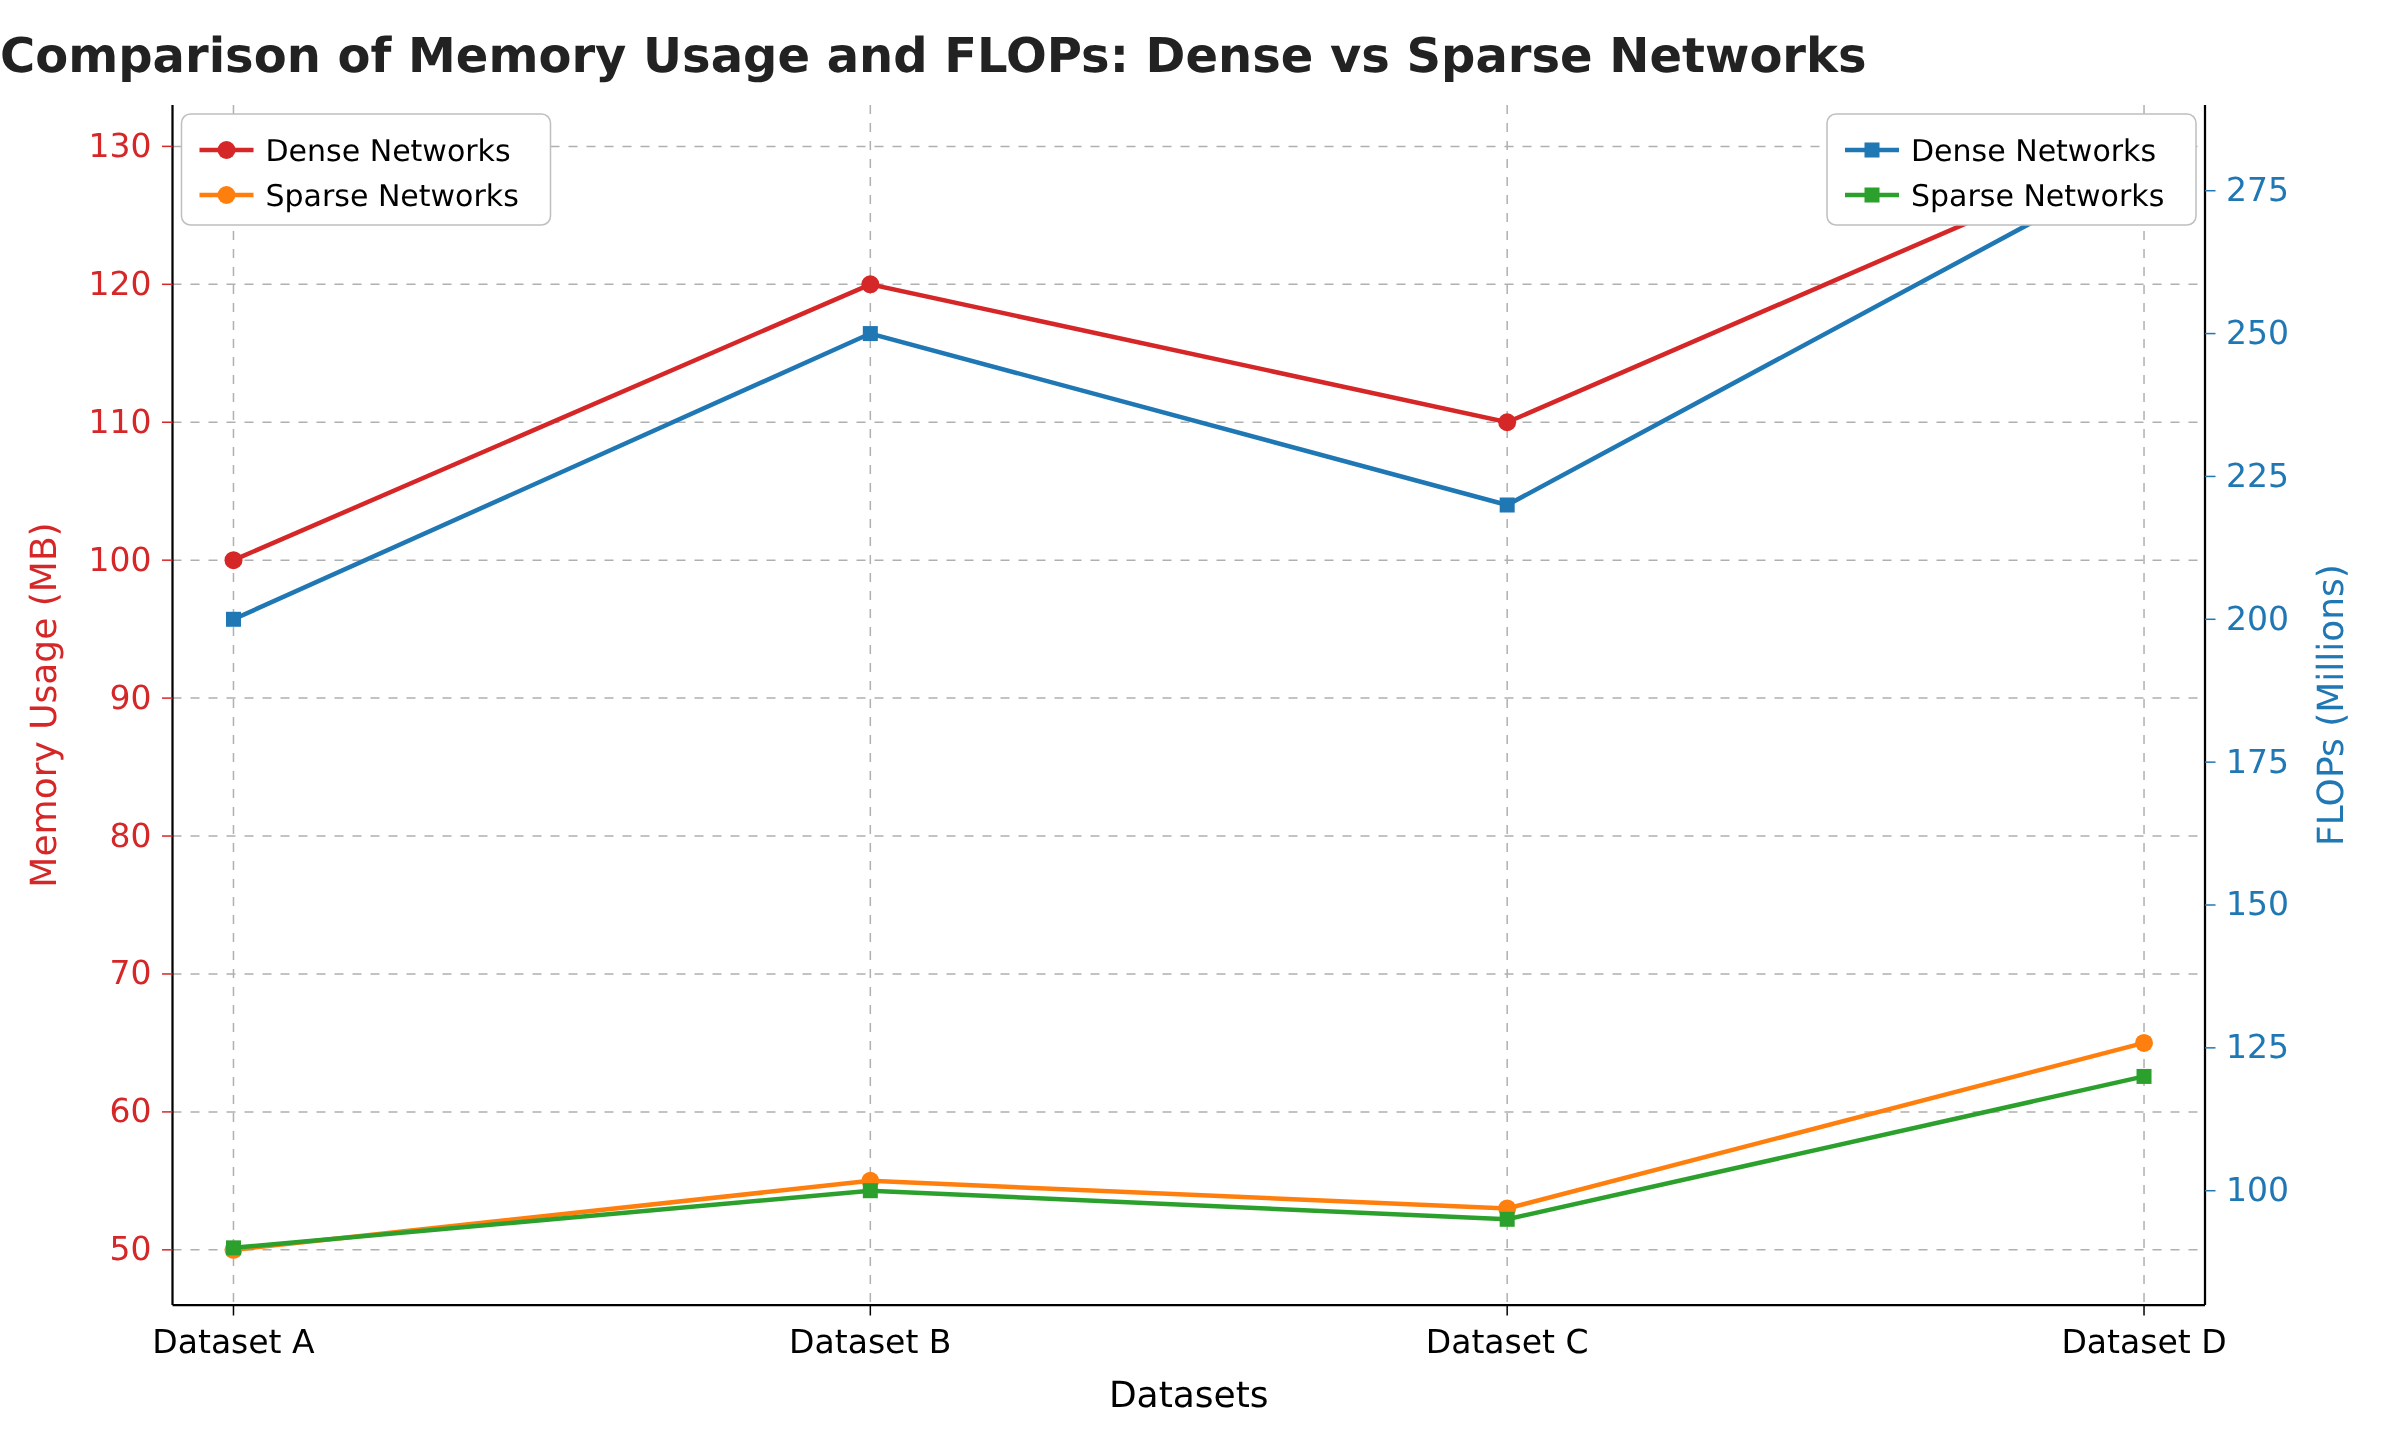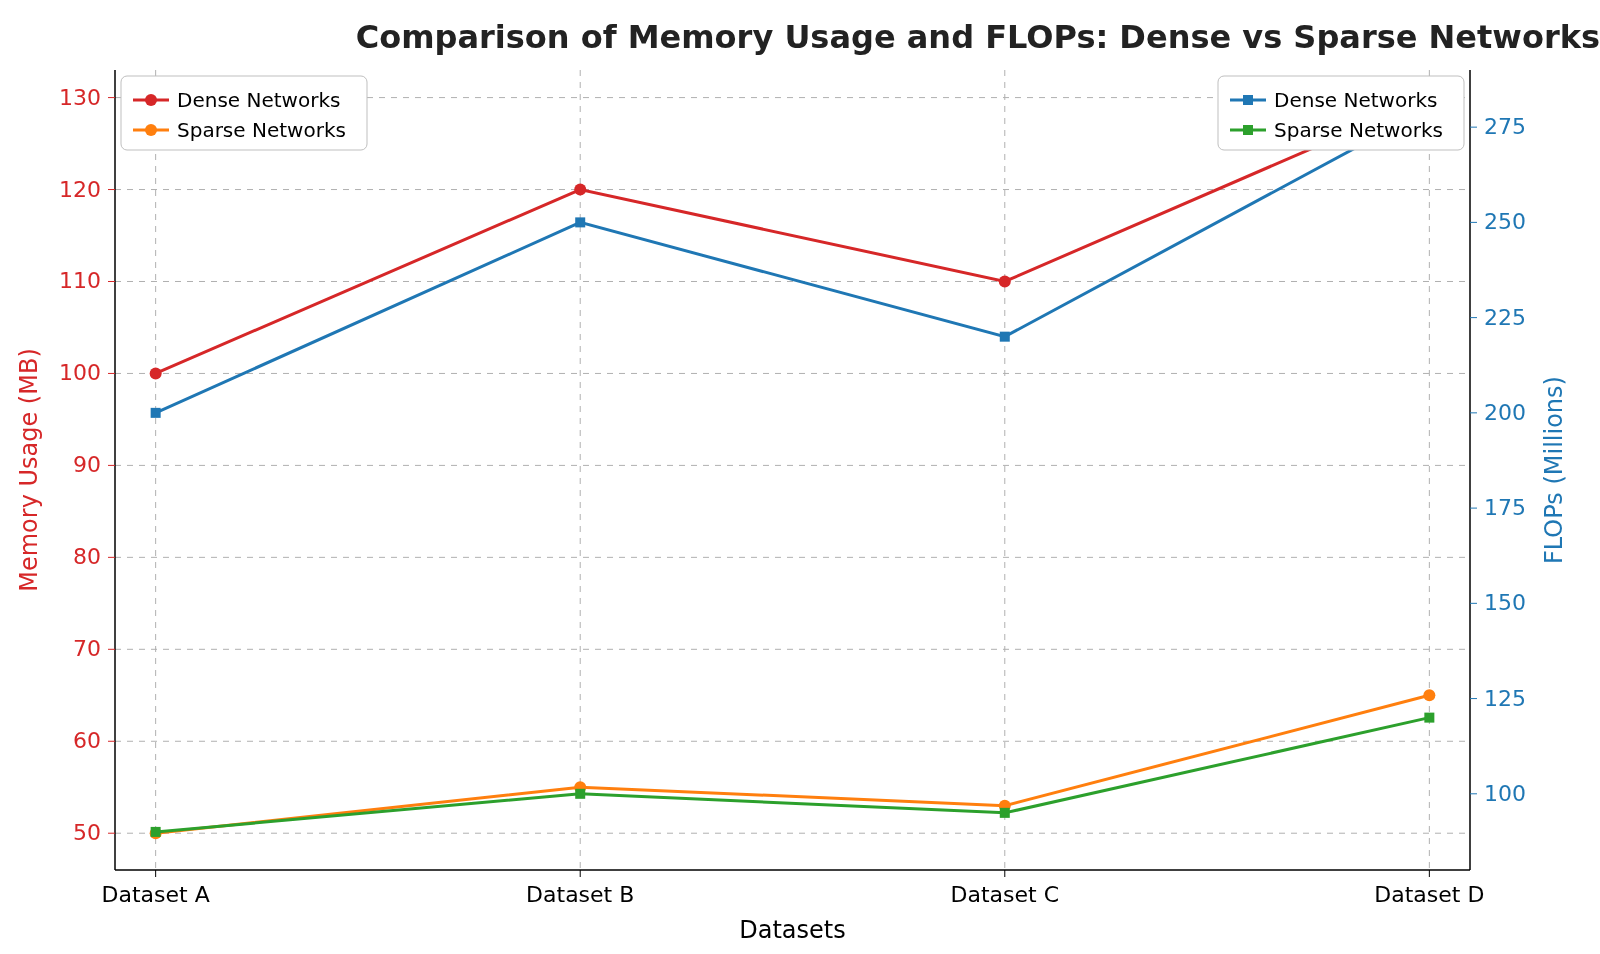--- a/index.html
+++ b/index.html
@@ -10,21 +10,21 @@
     color: #222;
   }
   .chart-wrap {
     position: relative;
     width: 1600px;
     height: 954px;
   }
   .title {
     position: absolute;
     width: 100%;
-    text-align: right;
+    text-align: left;
     font-size: 32px;
     font-weight: 600;
   }
   svg { display: block; }
   .grid line {
     stroke: #b0b0b0;
     stroke-dasharray: 6 6;
     stroke-width: 1;
   }
   .spine {

